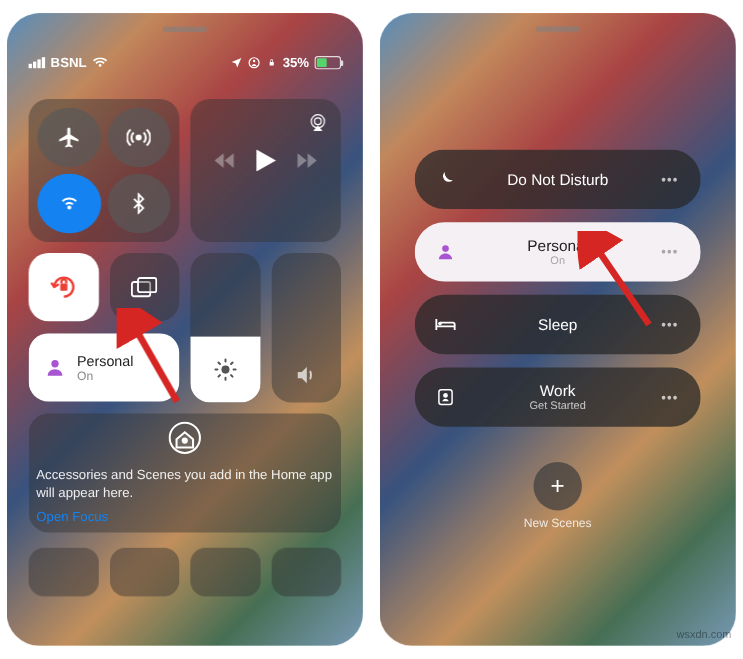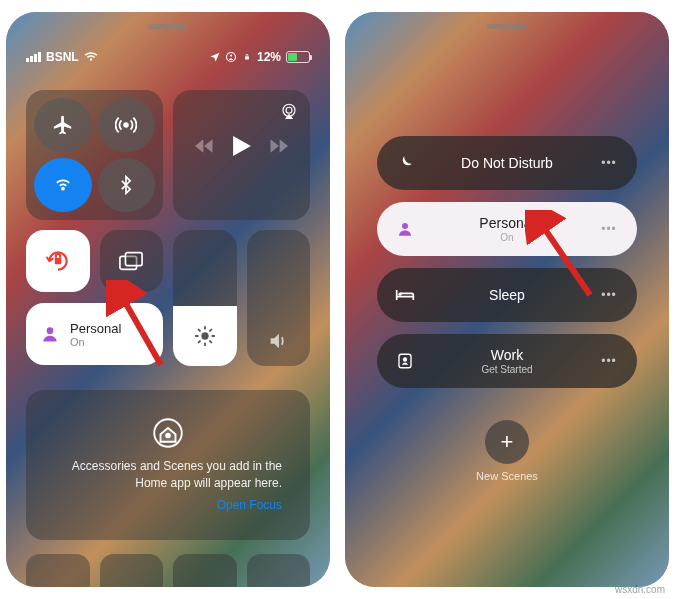--- a/index.html
+++ b/index.html
@@ -146,24 +146,24 @@
     padding: 0 14px;
     gap:10px;
   }
   .personal-tile .txt { display:flex; flex-direction:column; }
   .pt-title { font-size:13px; font-weight:500; color:#222; }
   .pt-sub { font-size:11px; color:#888; }
   .home-block {
     grid-column: 1 / -1;
     background: rgba(50,50,50,0.45);
     border-radius:18px;
-    padding: 28px;
-    text-align:right;
+    padding: 7px;
+    text-align:left;
     color:white;
-    margin-top:14px;
+    margin-top:0;
   }
   .home-block p { font-size:12px; line-height:1.4; color:rgba(255,255,255,0.9); margin-top:10px; }
   .home-link { color:#0a84ff; font-size:12px; margin-top:6px; display:block; }
   .bottom-row {
     grid-column:1/-1;
     display:grid;
     grid-template-columns:repeat(4,1fr);
     gap:10px;
     margin-top:4px;
   }
@@ -202,21 +202,21 @@
     display:flex; align-items:center; justify-content:center;
     color:white; font-size:22px; font-weight:300;
   }
   .nf-label { font-size:11px; color:rgba(255,255,255,0.8); }
   .arrow {
     position:absolute;
     pointer-events:none;
   }
   .watermark {
     position:absolute;
-    bottom:4px; right:10px;
+    bottom:16px; right:10px;
     font-size:10px; color:rgba(0,0,0,0.4);text-align:center;
   }
   svg { display:block; }
 </style>
 </head>
 <body>
 
 <div class="phone">
   <div class="handle"></div>
 
@@ -238,21 +238,21 @@
           <path d="M15 1L1 7l6 2 2 6z"></path>
         </svg>
       <svg width="12" height="12" fill="none" stroke="white" stroke-width="1.5" viewBox="0 0 16 16">
           <circle cx="8" cy="8" r="6"></circle>
           <circle cx="8" cy="6" r="1.5" fill="white" stroke="none"></circle>
           <path d="M5 12c.5-1.5 2-2.5 3-2.5s2.5 1 3 2.5" fill="white" stroke="none"></path>
         </svg>
       <svg width="10" height="10" fill="white" viewBox="0 0 16 16">
           <path d="M6 7V5a2 2 0 114 0v2h1v5H5V7h1zm1 0h2V5a1 1 0 10-2 0v2z"></path>
         </svg>
-      <span>12%</span>
+      <span>35%</span>
       <div class="battery">
           <div class="battery-fill"></div>
         </div>
     </div>
   </div>
 
   <div class="cc-grid">
 
     <div class="tile conn">
       <div class="round dark">

